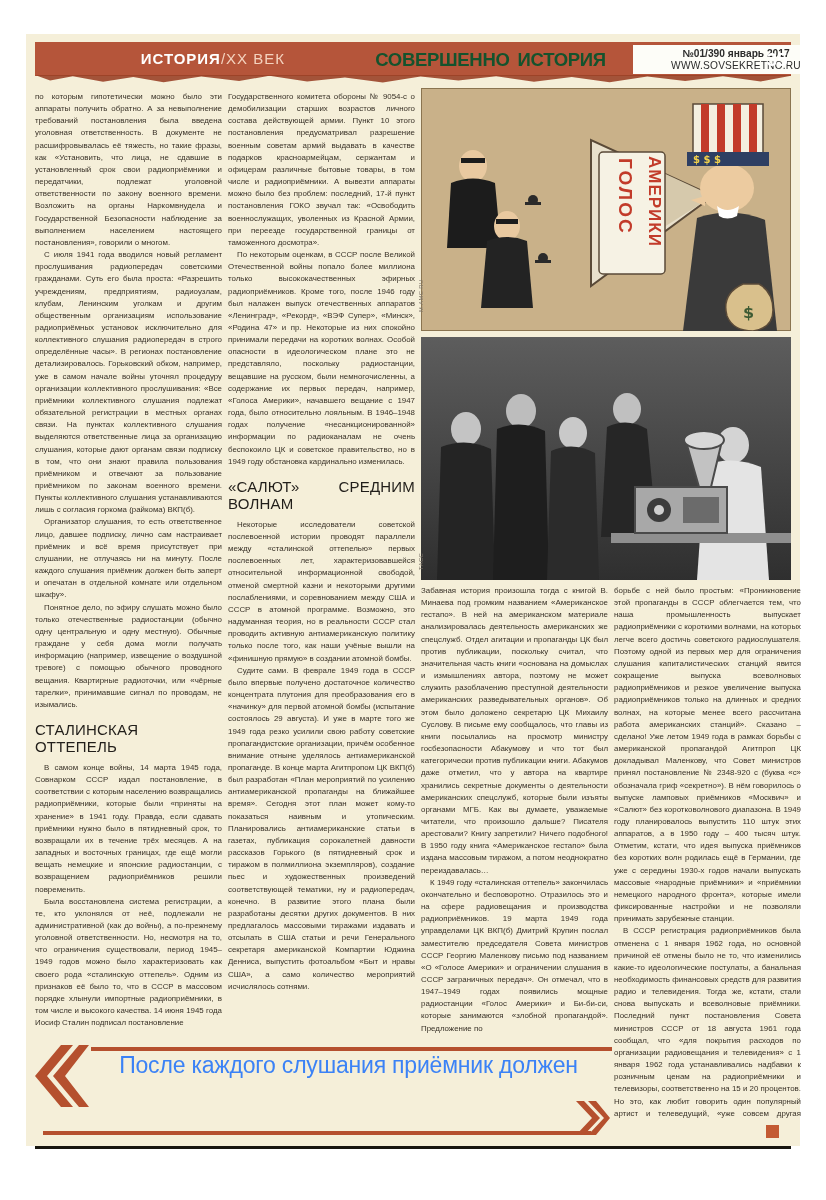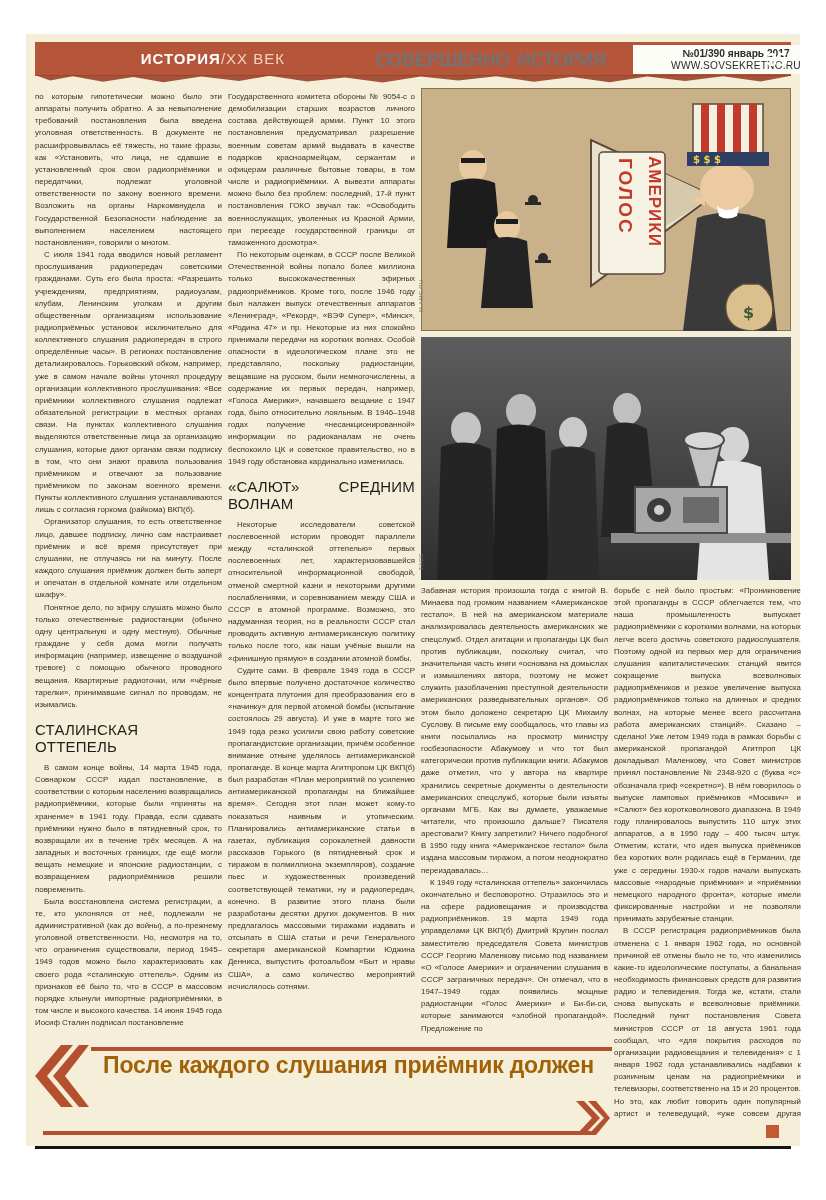--- a/index.html
+++ b/index.html
@@ -9,21 +9,21 @@
   
   #cream{left:26px;top:34px;width:774px;height:1112px;background:#f5efd9;}
   
   #bar{left:35px;top:42px;width:756px;height:34px;background:#b5553a;}
   #tear{left:35px;top:75px;width:756px;height:8px;background:#9a4127;opacity:.9;
         clip-path:polygon(0 0,2% 70%,5% 15%,9% 85%,13% 25%,17% 90%,22% 20%,27% 75%,31% 10%,36% 80%,41% 30%,46% 95%,51% 20%,56% 70%,61% 15%,66% 85%,71% 25%,76% 90%,81% 20%,86% 75%,91% 15%,96% 80%,100% 10%,100% 0);}
   #section-label{left:70px;top:50px;width:215px;text-align:right;font-size:15px;letter-spacing:1px;color:#fff;}
   #section-label .w1{font-weight:700;}
   #section-label .w2{font-weight:400;color:rgba(255,233,214,.85);}
   #masthead{left:383px;top:47px;width:215px;height:26px;display:flex;align-items:center;justify-content:center;gap:4px;
-            color:#737373;font-weight:800;font-size:18.5px;letter-spacing:-.3px;white-space:nowrap;}
+            color:#14532d;font-weight:800;font-size:18.5px;letter-spacing:-.3px;white-space:nowrap;}
   #issue-box{left:633px;top:45px;width:128px;height:29px;background:#fdfdf8;display:flex;flex-direction:column;
              align-items:center;justify-content:center;line-height:1.15;padding-left:39px;}
   #issue-box .l1{font-size:10.2px;font-weight:700;color:#2c2c2c;}
   #issue-box .l2{font-size:10.2px;font-weight:400;color:#2c2c2c;letter-spacing:.2px;}
   #pageno{left:763px;top:45px;width:28px;height:29px;color:#fff;font-weight:700;font-size:19px;
           display:flex;align-items:center;justify-content:center;}
   
   .col{width:187px;overflow:hidden;color:#383127;font-size:7.9px;line-height:12.15px;text-align:justify;}
   .col p{margin:0;text-indent:9px;}
   .continues p:first-child{text-indent:0;}
@@ -39,21 +39,21 @@
   .credit{color:#7d7468;font-size:5.8px;letter-spacing:.4px;transform:rotate(-90deg);transform-origin:left top;white-space:nowrap;}
   #poster-credit{left:418px;top:312px;}
   #photo-credit{left:418px;top:570px;}
   
   #quote{left:35px;top:1043px;width:577px;height:100px;}
   #quote .topline{position:absolute;left:56px;right:0;top:4px;height:4px;background:#b5502e;}
   #quote .bottomline{position:absolute;left:8px;width:548px;top:88px;height:4px;background:#b5502e;}
   #quote-open{position:absolute;left:0;top:2px;}
   #quote-close{position:absolute;right:2px;top:58px;}
   #quote-text{position:absolute;left:52px;right:2px;top:9px;text-align:center;
-              font-weight:700;font-size:23px;line-height:27px;color:#a16207;letter-spacing:-.2px;}
+              font-weight:400;font-size:23px;line-height:27px;color:#3b82f6;letter-spacing:-.2px;}
   #quote-text .q-line{margin:0;}
   
   #endmark{left:766px;top:1125px;width:13px;height:13px;background:#c35a33;}
   #bottomrule{left:35px;top:1146px;width:756px;height:3px;background:#17150f;}
 </style>
 </head>
 <body>
 
 <div id="cream" class="abs"></div>
 

